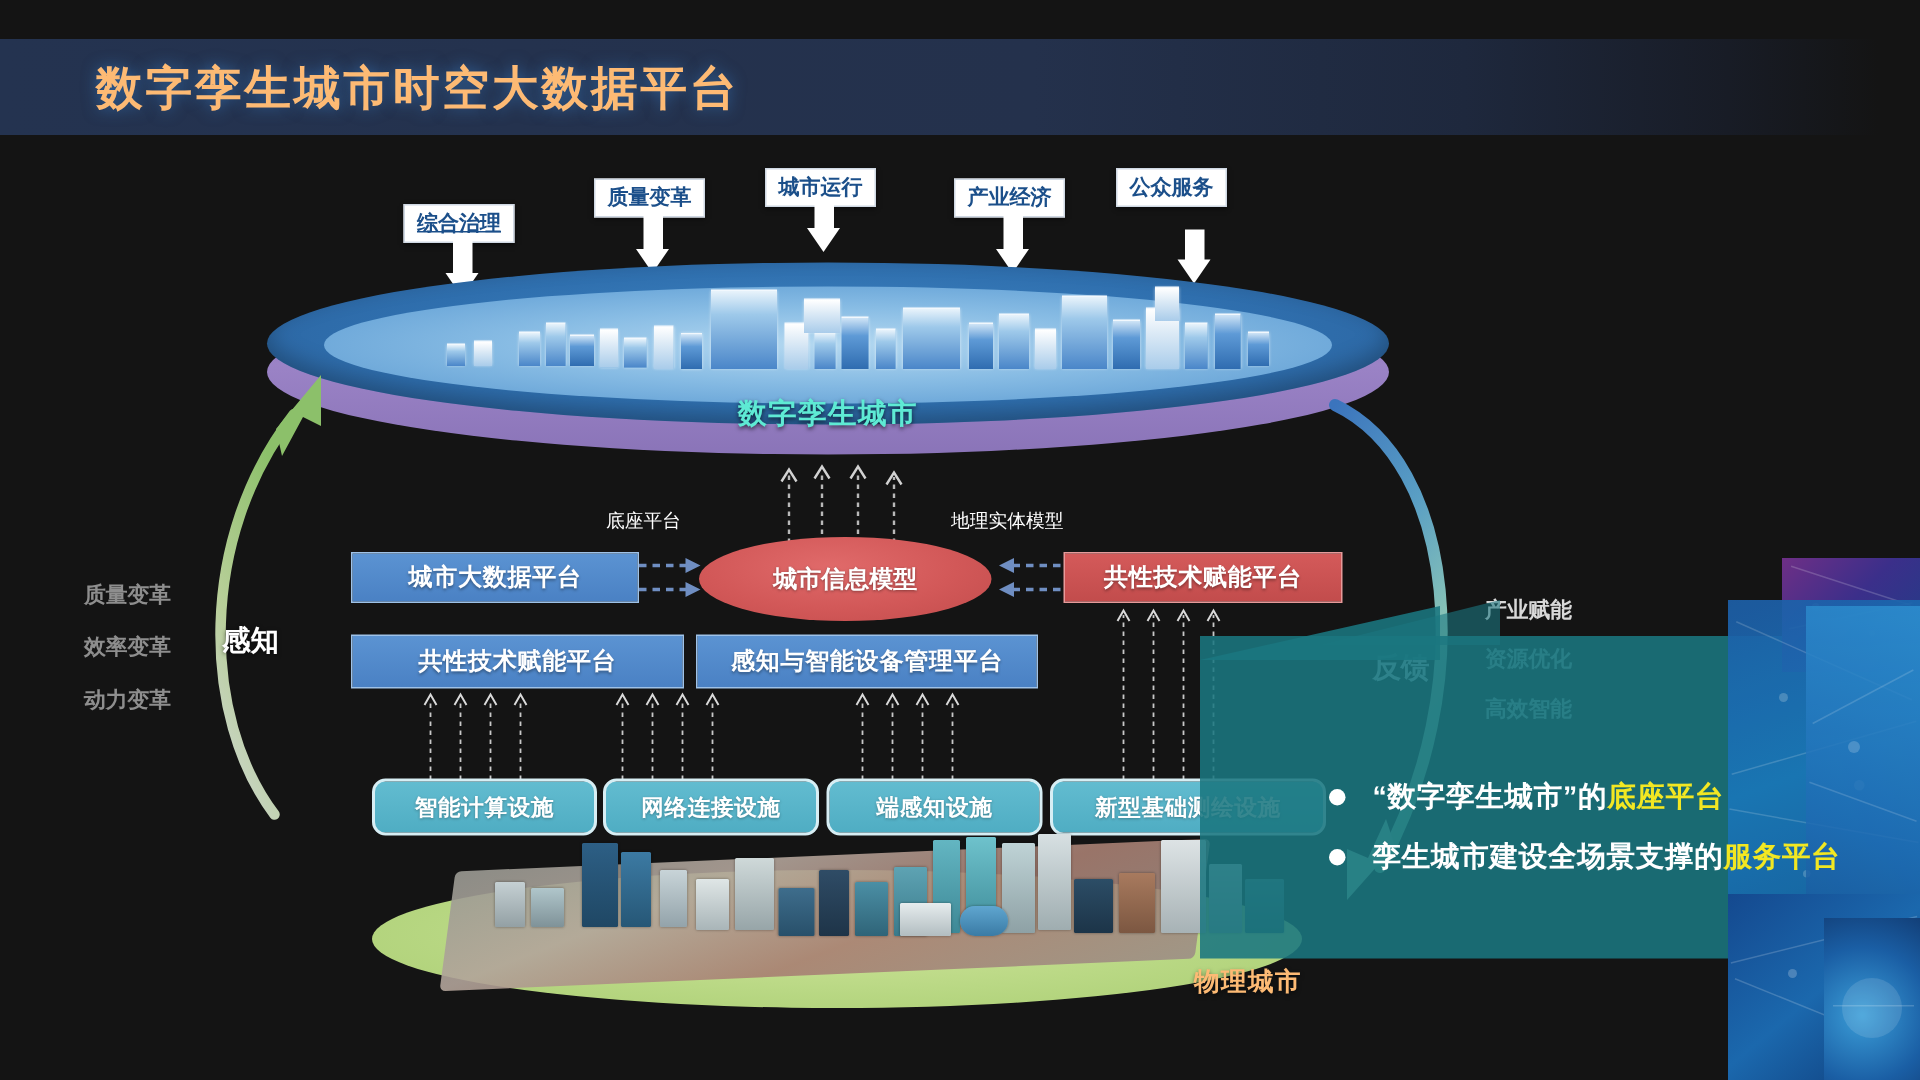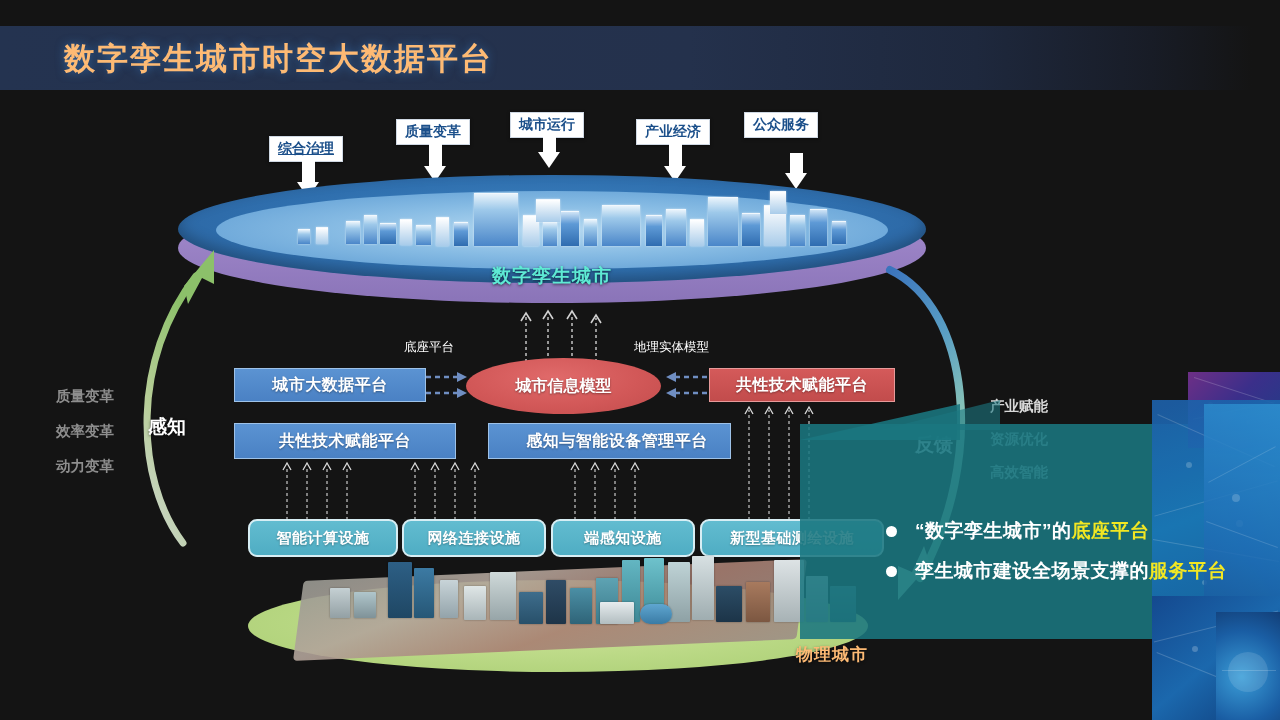--- a/index.html
+++ b/index.html
@@ -332,21 +332,21 @@
   <svg style="position:absolute;left:662px;top:370px;" width="46" height="32" viewBox="0 0 46 32">
     <g stroke="#6f8ec2" stroke-width="2.4" stroke-dasharray="5,4" fill="none">
       <line x1="13" y1="7" x2="46" y2="7"></line>
       <line x1="13" y1="23" x2="46" y2="23"></line>
     </g>
     <path d="M14,2 L4,7 L14,12 Z" fill="#6f8ec2"></path>
     <path d="M14,18 L4,23 L14,28 Z" fill="#6f8ec2"></path>
   </svg>
 
   <div class="bluebox" style="left:234px;top:423px;width:220px;height:34px;">共性技术赋能平台</div>
-  <div class="bluebox" style="left:488px;top:423px;width:226px;height:34px;padding-left:15px;">感知与智能设备管理平台</div>
+  <div class="bluebox" style="left:464px;top:423px;width:226px;height:34px;">感知与智能设备管理平台</div>
 
   <svg style="left:282px;top:458px;position:absolute;" width="70" height="62" viewBox="0 0 70 62">
     <g stroke="#c8c8c8" stroke-width="1.2" stroke-dasharray="3,3" fill="none">
       <line x1="5" y1="62" x2="5" y2="8"></line>
       <line x1="25" y1="62" x2="25" y2="8"></line>
       <line x1="45" y1="62" x2="45" y2="8"></line>
       <line x1="65" y1="62" x2="65" y2="8"></line>
     </g>
     <g stroke="#dadada" stroke-width="1.3" fill="none">
       <path d="M1,12 L5,5 L9,12"></path>

